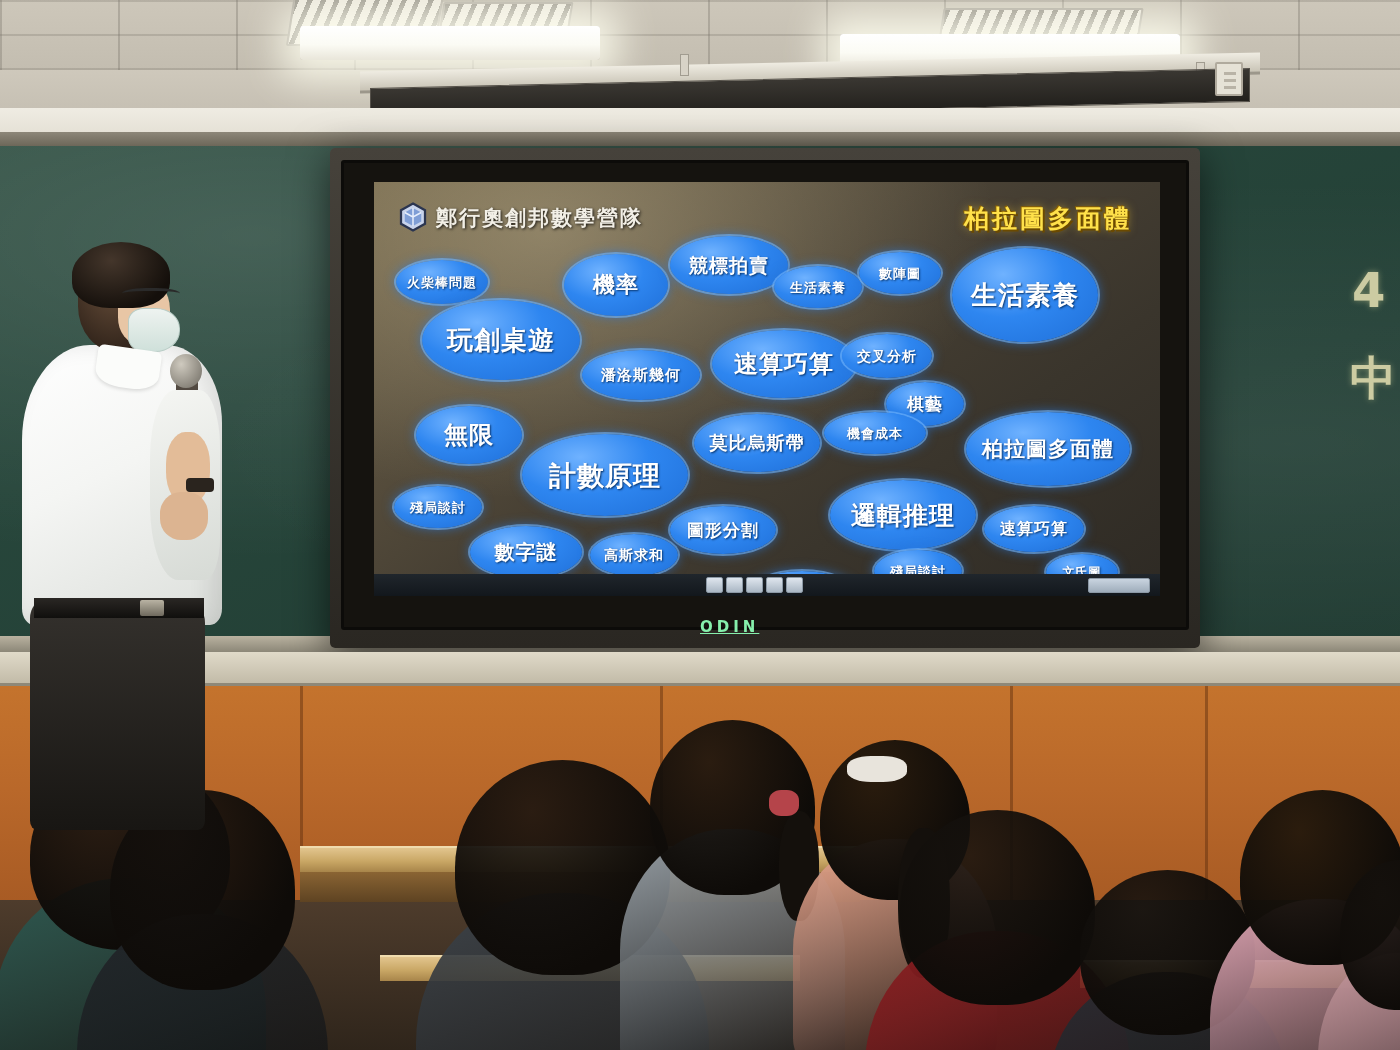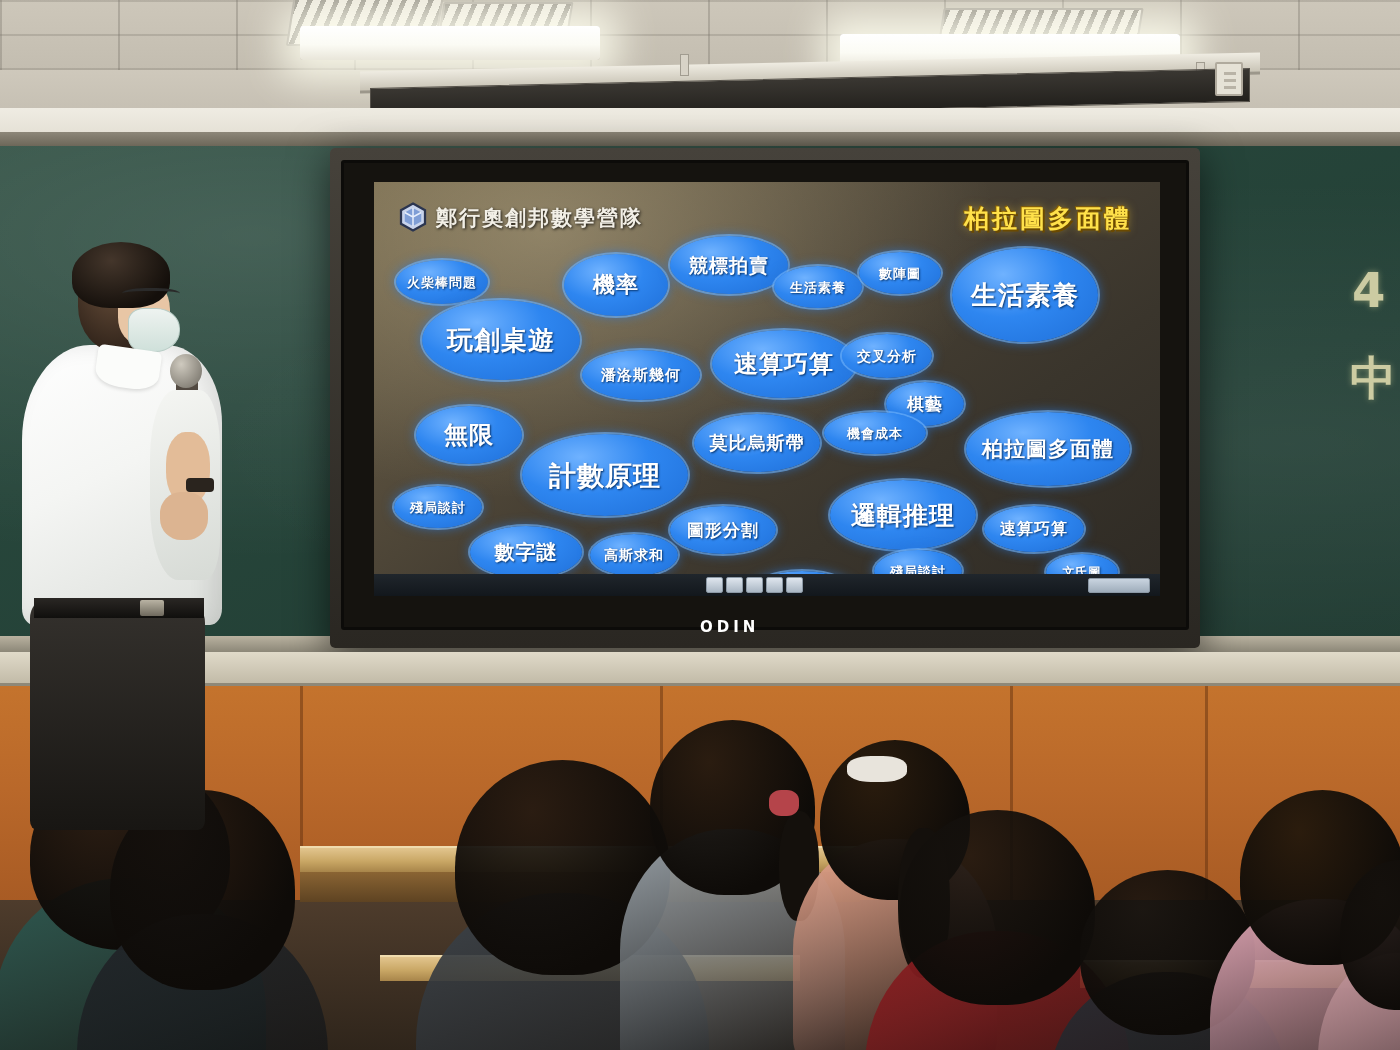--- a/index.html
+++ b/index.html
@@ -83,22 +83,22 @@
   
   .taskbar { position:absolute; left:0; bottom:0; width:786px; height:22px;
     background:linear-gradient(#20262c,#12171c); }
   .tb-icons { position:absolute; left:332px; bottom:3px; display:flex; gap:3px; }
   .tb-ico { width:17px; height:16px; background:linear-gradient(#dfe6ee,#aab7c4);
     border:1px solid #8c99a6; border-radius:2px; font-size:7px; color:#44505c;
     display:flex; align-items:center; justify-content:center; }
   .tb-right { position:absolute; right:10px; bottom:3px; width:62px; height:15px;
     background:linear-gradient(#c9d4e0,#9fadbb); border:1px solid #8c99a6; border-radius:2px;
     font-size:7px; color:#3d4954; display:flex; align-items:center; justify-content:center; }
-  .tv-brand { position:absolute; left:700px; top:618px; font-size:15px; color:#ffffff;
-    letter-spacing:4px; font-weight:700; }
+  .tv-brand { position:absolute; left:700px; top:618px; font-size:15px; color:#86efac;
+    letter-spacing:4px; font-weight:700;text-decoration:underline; }
 
   
   .wall-orange { position:absolute; left:0; top:652px; width:1400px; height:250px;
     background:linear-gradient(#c8772e,#b9682a 55%,#a85b24); }
   .wainscot { position:absolute; left:0; top:652px; width:1400px; height:34px;
     background:linear-gradient(#e0dac9,#c2bba8); border-bottom:3px solid #8e8878; }
   .panel-seam { position:absolute; top:686px; width:3px; height:216px; background:rgba(90,45,14,.45); }
   .desk { position:absolute; background:linear-gradient(#e2c58e,#c9a765 55%,#a8854a);
     border-top:2px solid #f0dcae; }
   .desk-front { position:absolute; background:linear-gradient(#8a6433,#5e4322); }

